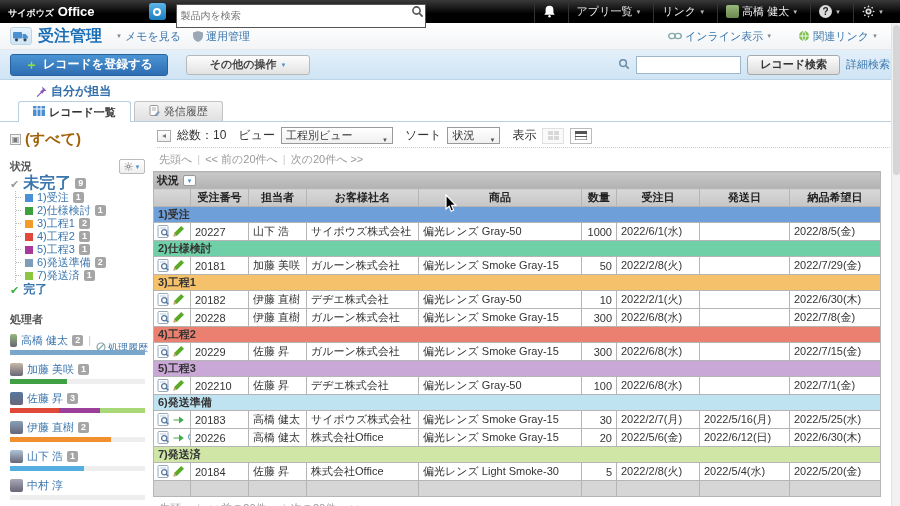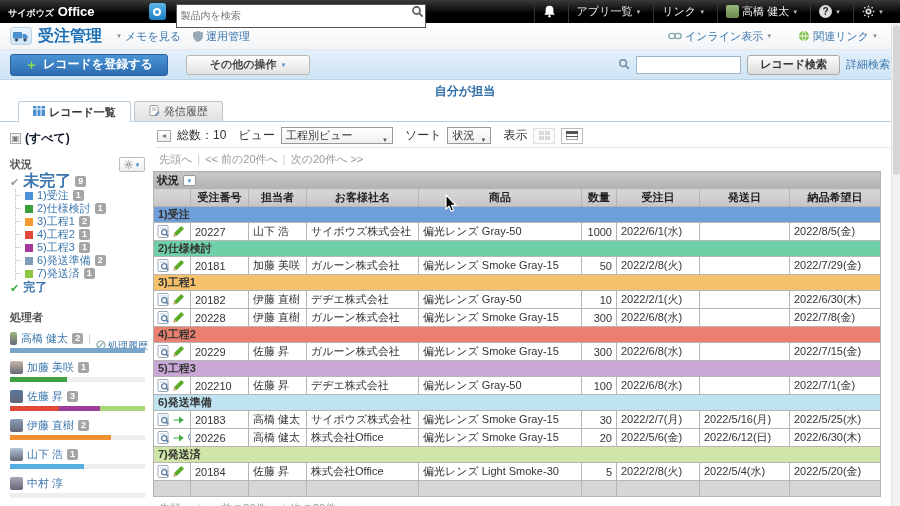--- a/index.html
+++ b/index.html
@@ -33,35 +33,35 @@
   .bluebar { height:30px; background:linear-gradient(#e3f0fa,#cfe4f4); display:flex; align-items:center; padding:0 10px; border-bottom:1px solid #bcd4e6; }
   .btn-primary { height:22px; background:linear-gradient(#4a94d4,#2d6db1); border:1px solid #2a62a0; border-radius:3px; color:#fff; font-weight:bold; font-size:12px; padding:0 14px; display:flex; align-items:center; gap:5px; cursor:pointer; }
   .plus { color:#8ee04a; font-weight:bold; font-size:13px; }
   .btn-gray { height:20px; background:linear-gradient(#fdfdfd,#e2e2e2); border:1px solid #b8b8b8; border-radius:3px; color:#444; font-weight:bold; font-size:11px; padding:0 23px; display:flex; align-items:center; gap:4px; margin-left:18px; cursor:pointer; }
   .bluebar-right { margin-left:auto; display:flex; align-items:center; gap:6px; }
   .bluebar-right input { width:105px; height:18px; border:1px solid #9fb6c8; font-size:11px; padding:0 3px; }
   .btn-search { height:20px; background:linear-gradient(#fdfdfd,#dcdcdc); border:1px solid #aaa; border-radius:3px; font-weight:bold; color:#333; font-size:11px; padding:0 12px; cursor:pointer; }
   .link { color:#3a76ad; text-decoration:none; cursor:pointer; }
 
   
-  .folderhead { height:16px; display:flex; align-items:center; padding-left:26px; margin-top:3px;flex-direction:column; }
+  .folderhead { height:16px; display:flex; align-items:center; padding-left:36px; margin-top:3px; }
   .foldertitle { color:#2f6da8; font-size:12px; font-weight:bold; margin-left:4px; cursor:pointer; }
   .tabsrow { height:21px; border-bottom:1px solid #b9cfe0; display:flex; align-items:flex-end; padding-left:18px; margin-top:2px; }
   .tab { height:20px; display:flex; align-items:center; gap:4px; padding:0 14px; font-size:11px; border:1px solid #c3c3c3; border-bottom:none; border-radius:3px 3px 0 0; background:linear-gradient(#f4f4f4,#e0e0e0); color:#555; cursor:pointer; margin-right:3px; }
   .tab.active { background:#fff; border-color:#b9cfe0; font-weight:bold; color:#333; height:21px; margin-bottom:-1px; }
 
   
   .cols { display:flex; height:429px; }
   .sidebar { width:157px; padding:6px 0 0 10px; overflow:hidden; }
   .main { flex:1; padding:4px 6px 0 0; position:relative; }
 
   
   .allrow { display:flex; align-items:center; gap:4px; margin:2px 0 10px 0; }
   .boxicon { width:11px; height:11px; border:1px solid #aaa; background:#f4f4f4; color:#777; font-size:8px; line-height:9px; text-align:center; display:inline-block; }
-  .alllink { color:#0f172a; font-weight:bold; font-size:12px; cursor:pointer; }
+  .alllink { color:#a16207; font-weight:bold; font-size:15px; cursor:pointer; }
   .secthead { display:flex; align-items:center; justify-content:space-between; width:135px; margin-bottom:3px; }
   .sectlabel { font-weight:bold; color:#555; font-size:11px; }
   .gearbtn { width:26px; height:15px; border:1px solid #bbb; border-radius:2px; background:linear-gradient(#fff,#eee); display:flex; align-items:center; justify-content:center; gap:2px; cursor:pointer; }
   .tree { list-style:none; }
   .tree > li { margin:1px 0; }
   .t-item { display:flex; align-items:center; gap:4px; height:13px; cursor:pointer; }
   .check { font-size:11px; line-height:11px; }
   .t-children { list-style:none; margin-left:5px; border-left:1px dotted #bbb; padding-left:0; }
   .t-children li { display:flex; align-items:center; gap:4px; height:13px; cursor:pointer; }
   .t-children li::before { content:""; width:5px; border-top:1px dotted #bbb; display:inline-block; }
@@ -75,21 +75,21 @@
   .histsep { color:#ccc; margin:0 1px; }
   .histlink { color:#3a76ad; font-size:10px; display:inline-flex; align-items:center; gap:2px; cursor:pointer;margin-top:16px; }
   .bar { height:5px; width:135px; background:#eee; margin-top:3px; display:flex; overflow:hidden; }
   .bar span { height:5px; display:block; }
 
   
   .controls { display:flex; align-items:center; gap:6px; height:22px; border-bottom:1px dotted #ccc; padding-bottom:2px; }
   .collapsebtn { width:14px; height:12px; border:1px solid #aaa; background:linear-gradient(#fff,#eee); color:#777; font-size:8px; line-height:10px; text-align:center; cursor:pointer; }
   .total { font-size:12px; color:#333; }
   .ctl-label { font-size:12px; color:#333; margin-left:6px; }
-  .selectbox { border:1px solid #999; background:linear-gradient(#fff,#f0f0f0); height:17px; display:inline-flex; align-items:flex-end; gap:6px; padding:0 4px; font-size:11px; cursor:pointer; }
+  .selectbox { border:1px solid #999; background:linear-gradient(#fff,#f0f0f0); height:17px; display:inline-flex; align-items:flex-end; gap:15px; padding:0 4px; font-size:11px; cursor:pointer; }
   .selectbox .caret { color:#555; }
   .viewbtn { width:22px; height:16px; border:1px solid #bbb; background:#fff; display:inline-flex; align-items:center; justify-content:center; cursor:pointer; }
   .viewbtn.disabled { border-color:#e0e0e0; background:#fafafa; cursor:default; }
   .pager { color:#999; font-size:11px; padding:4px 0 4px 2px; }
   .pager .sep { color:#ccc; margin:0 5px; }
 
   
   table.recs { border-collapse:collapse; table-layout:fixed; width:727px; margin-left:-4px; }
   table.recs td, table.recs th { border:1px solid #b5b5b5; overflow:hidden; white-space:nowrap; }
   .bar-status td { background:linear-gradient(#c9c9c9,#b2b2b2); height:17px; padding:0 3px; }

